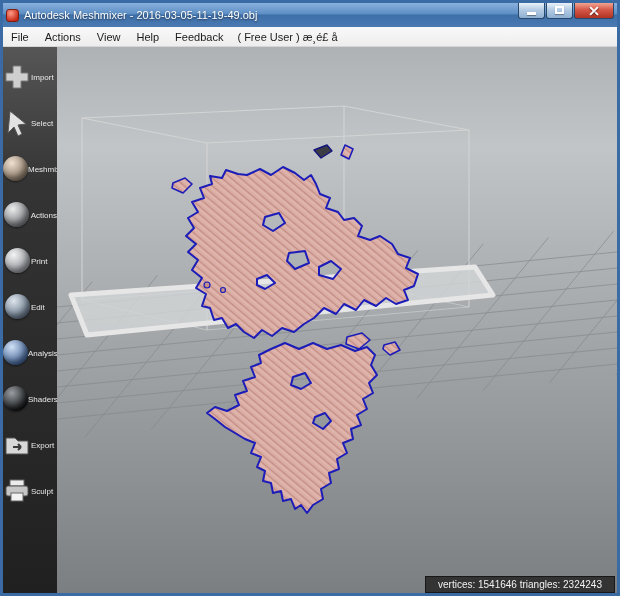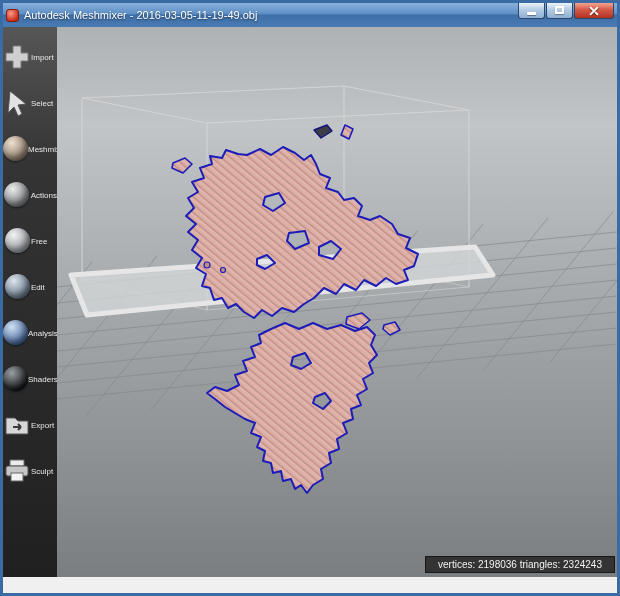--- a/index.html
+++ b/index.html
@@ -107,20 +107,28 @@
         </span>
       <span class="win-btn">
           <span class="glyph-max"></span>
         </span>
       <span class="win-btn close">
           <span class="glyph-x"></span>
         </span>
     </span>
   </div>
 
+  <div class="menubar">
+    <span class="menu-item">File</span>
+    <span class="menu-item">Actions</span>
+    <span class="menu-item">View</span>
+    <span class="menu-item">Help</span>
+    <span class="menu-item">Feedback</span>
+    <span class="free-user-label">( Free User ) æ¸é£ å</span>
+  </div>
 
   <div class="main">
 
     <div class="sidebar">
 
       <div class="tool">
         <span class="icon-wrap">
           <svg width="28" height="28" viewBox="0 0 28 28">
               <path d="M10 3h8v7h7v8h-7v7h-8v-7H3v-8h7z" fill="#cfcfcf" stroke="#7a7a7a"></path>
             </svg>
@@ -148,21 +156,21 @@
         <span class="icon-wrap">
           <span class="sphere" style="--hi:#ececec; --lo:#686c70;"></span>
         </span>
         <span class="tool-label">Actions</span>
       </div>
 
       <div class="tool">
         <span class="icon-wrap">
           <span class="sphere" style="--hi:#f4f4f4; --lo:#82868c;"></span>
         </span>
-        <span class="tool-label">Free</span>
+        <span class="tool-label">Print</span>
       </div>
 
       <div class="tool">
         <span class="icon-wrap">
           <span class="sphere" style="--hi:#dde5ed; --lo:#58687a;"></span>
         </span>
         <span class="tool-label">Edit</span>
       </div>
 
       <div class="tool">
@@ -265,18 +273,18 @@
           <path d="M288,98 l8,4 -4,10 -8,-4 Z" fill="url(#hatch)" stroke="#1c1cb8" stroke-width="1.6"></path>
           <path d="M257,103 l13,-5 5,6 -11,7 Z" fill="#3c3c44" stroke="#14147e" stroke-width="1.4"></path>
           <path d="M290,290 l15,-4 8,7 -11,9 -13,-5 Z" fill="url(#hatch)" stroke="#1c1cb8" stroke-width="1.6"></path>
           <path d="M327,298 l11,-3 5,8 -10,5 -7,-6 Z" fill="url(#hatch)" stroke="#1c1cb8" stroke-width="1.6"></path>
           <circle cx="150" cy="238" r="3" fill="#c29089" stroke="#1c1cb8" stroke-width="1.2"></circle>
           <circle cx="166" cy="243" r="2.5" fill="#c29089" stroke="#1c1cb8" stroke-width="1.2"></circle>
         </g>
       </svg>
 
       <div class="statusbar">
-        <span>vertices: 2198036 triangles: 2324243</span>
+        <span>vertices: 1541646 triangles: 2324243</span>
       </div>
     </div>
 
   </div>
 </div>
 
 </body></html>

